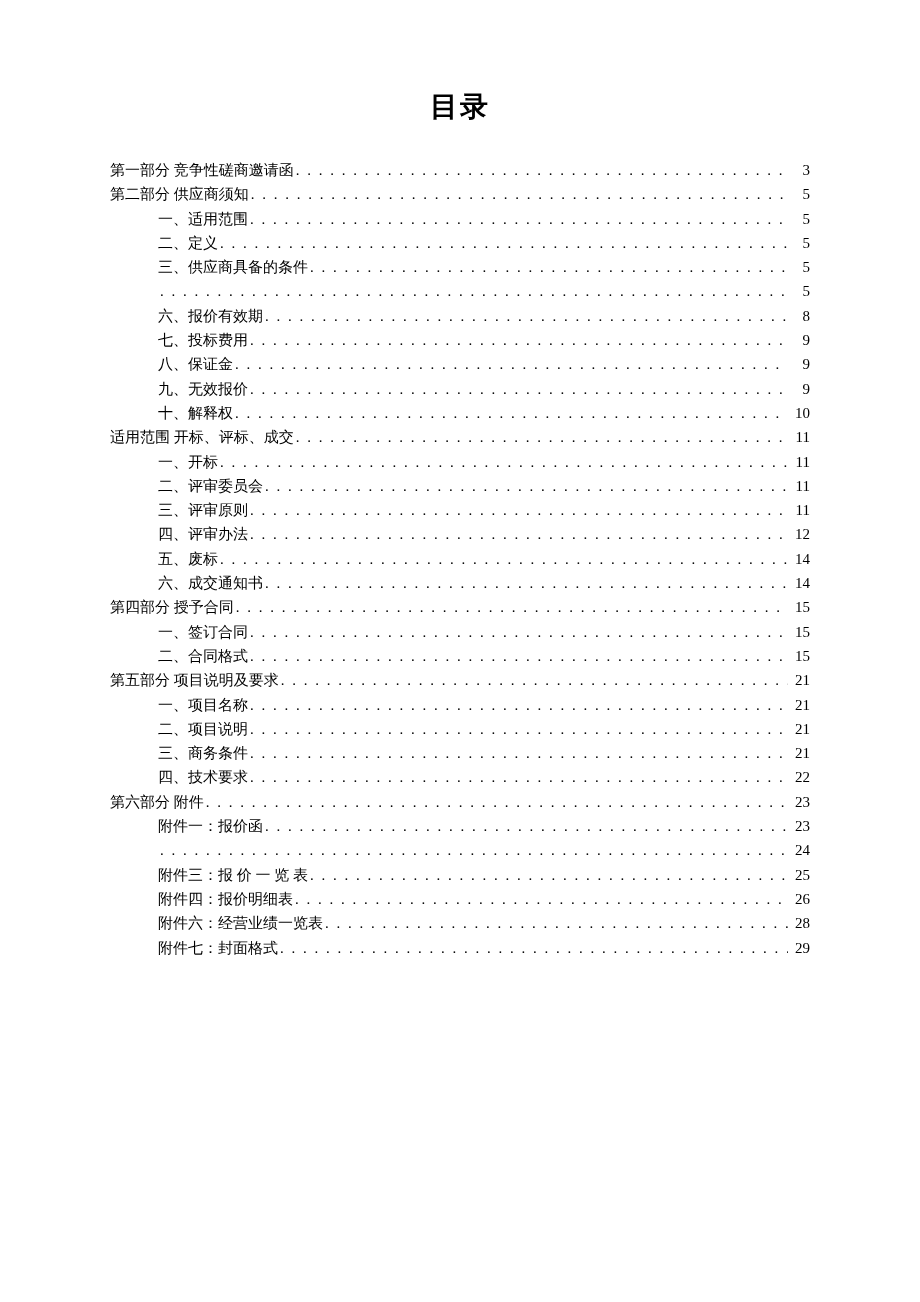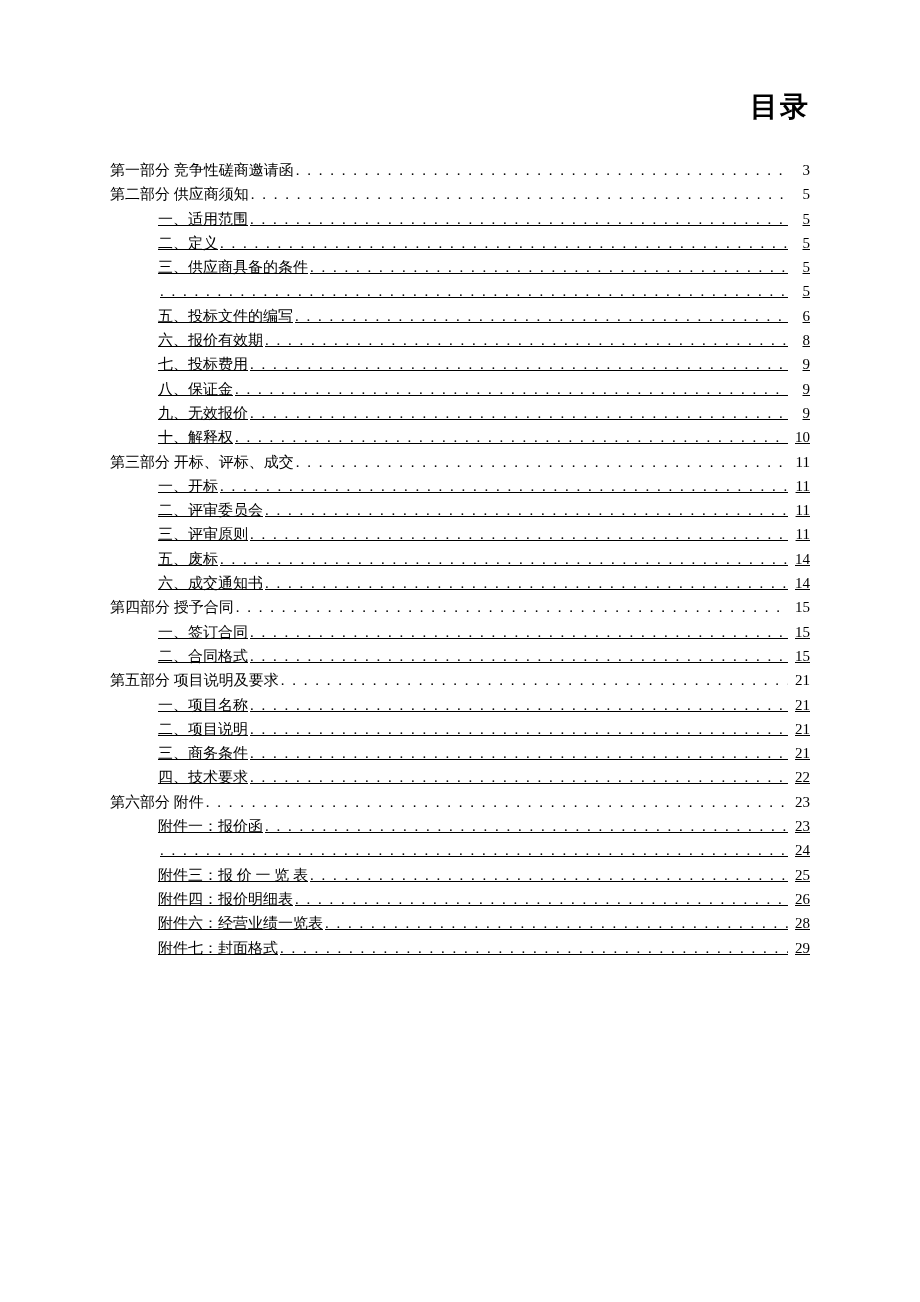--- a/index.html
+++ b/index.html
@@ -9,41 +9,40 @@
     }
     body {
       background: #ffffff;
       font-family: "SimSun", "宋体", serif;
       width: 920px;
       height: 1302px;
       padding: 88px 110px 0 110px;
       color: #000000;
     }
     .title {
-      text-align: right;
+      text-align: center;
       font-size: 28px;
       font-weight: bold;
       margin-bottom: 32px;
       letter-spacing: 2px;
     }
     .toc {
       font-size: 15px;
       line-height: 1.62;
     }
     .toc-row {
       display: flex;
       align-items: baseline;
       white-space: nowrap;
     }
     .toc-row.level-1 {
       padding-left: 0;
     }
     .toc-row.level-2 {
       padding-left: 48px;
-      text-decoration: underline;
     }
     .label {
       flex-shrink: 0;
     }
     .dots {
       flex-grow: 1;
       overflow: hidden;
       letter-spacing: 2px;
       padding: 0 2px;
     }
@@ -85,25 +84,20 @@
     <div class="toc-row level-2">
       <span class="label">三、供应商具备的条件</span>
       <span class="dots"></span>
       <span class="page-num">5</span>
     </div>
     <div class="toc-row level-2">
       <span class="dots"></span>
       <span class="page-num">5</span>
     </div>
     <div class="toc-row level-2">
-      <span class="label">五、投标文件的编写</span>
-      <span class="dots"></span>
-      <span class="page-num">6</span>
-    </div>
-    <div class="toc-row level-2">
       <span class="label">六、报价有效期</span>
       <span class="dots"></span>
       <span class="page-num">8</span>
     </div>
     <div class="toc-row level-2">
       <span class="label">七、投标费用</span>
       <span class="dots"></span>
       <span class="page-num">9</span>
     </div>
     <div class="toc-row level-2">
@@ -115,38 +109,43 @@
       <span class="label">九、无效报价</span>
       <span class="dots"></span>
       <span class="page-num">9</span>
     </div>
     <div class="toc-row level-2">
       <span class="label">十、解释权</span>
       <span class="dots"></span>
       <span class="page-num">10</span>
     </div>
     <div class="toc-row level-1">
-      <span class="label">第三部分  开标、评标、成交 </span>
+      <span class="label">适用范围  开标、评标、成交 </span>
       <span class="dots"></span>
       <span class="page-num">11</span>
     </div>
     <div class="toc-row level-2">
       <span class="label">一、开标</span>
       <span class="dots"></span>
       <span class="page-num">11</span>
     </div>
     <div class="toc-row level-2">
       <span class="label">二、评审委员会</span>
       <span class="dots"></span>
       <span class="page-num">11</span>
     </div>
     <div class="toc-row level-2">
       <span class="label">三、评审原则</span>
       <span class="dots"></span>
       <span class="page-num">11</span>
+    </div>
+    <div class="toc-row level-2">
+      <span class="label">四、评审办法</span>
+      <span class="dots"></span>
+      <span class="page-num">12</span>
     </div>
     <div class="toc-row level-2">
       <span class="label">五、废标</span>
       <span class="dots"></span>
       <span class="page-num">14</span>
     </div>
     <div class="toc-row level-2">
       <span class="label">六、成交通知书</span>
       <span class="dots"></span>
       <span class="page-num">14</span>

